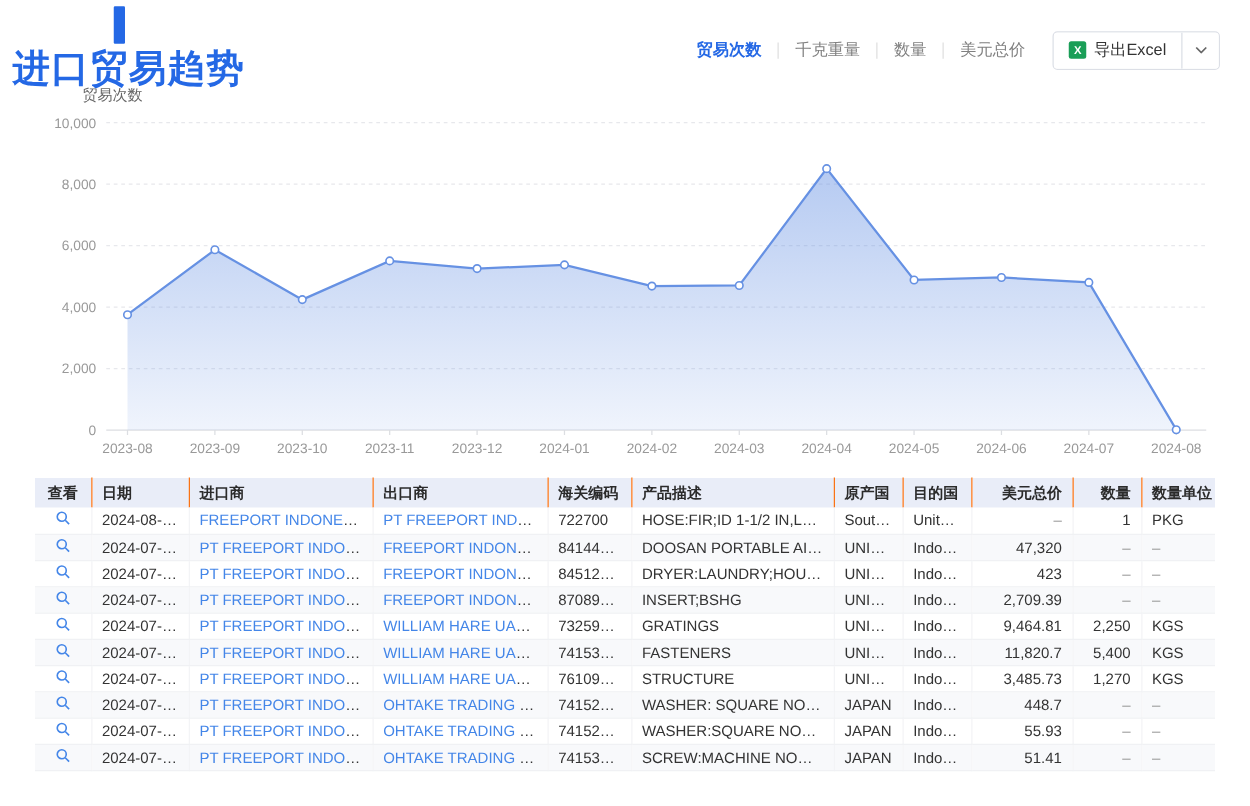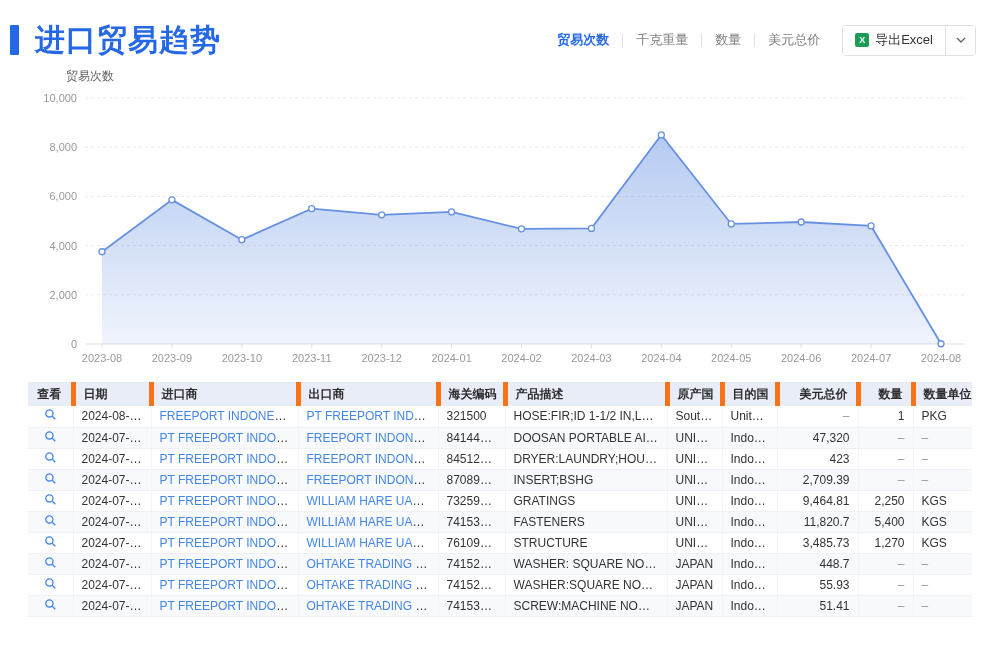--- a/index.html
+++ b/index.html
@@ -2,21 +2,21 @@
 <html><head>
 <meta charset="utf-8">
 <style>
   * { margin:0; padding:0; box-sizing:border-box; }
   html,body { width:1000px; height:645px; background:#fff; overflow:hidden;
     font-family:"Liberation Sans","DejaVu Sans",sans-serif; color:#333; }
 
   
   .topbar { display:flex; justify-content:space-between; align-items:center;
     padding:16px 24px 0 10px; height:64px; }
-  .title-block { display:flex; align-items:center; }
+  .title-block { display:flex; align-items:center;flex-direction:column; }
   .title-bar { width:9px; height:30px; background:#2468e5; border-radius:1px;
     margin-right:16px; }
   .page-title { font-size:30px; font-weight:800; color:#2468e5; letter-spacing:1px; }
   .top-right { display:flex; align-items:center; }
   .metric-tabs { display:flex; align-items:center; font-size:13px; color:#808080; }
   .metric-tab { cursor:pointer; white-space:nowrap; }
   .metric-tab.active { color:#2468e5; font-weight:bold; }
   .tab-divider { width:1px; height:13px; background:#e0e0e0; margin:0 13px; }
   .export-split { display:flex; align-items:stretch; margin-left:22px; height:31px;
     border:1px solid #dcdfe6; border-radius:4px; overflow:hidden; background:#fff; }
@@ -31,21 +31,21 @@
   
   .chart-wrap { position:relative; margin:4px 30px 0 30px; height:305px; }
   .chart-series-label { position:absolute; left:36px; top:0; font-size:12px; color:#666; }
   #trend-chart { position:absolute; left:0; top:0; }
   .axis-text { font-size:11px; fill:#999; }
 
   
   .table-wrap { margin:9px 0 0 28px; }
   table { border-collapse:collapse; table-layout:fixed; width:944px; font-size:12px; }
   thead th { background:#e9edf8; font-weight:bold; color:#2b2b2b; height:24px;
-    padding:0 8px; border-right:5px solid #f97316; white-space:nowrap; overflow:hidden; }
+    padding:0 8px; border-right:1px solid #f97316; white-space:nowrap; overflow:hidden; }
   thead th:last-child { border-right:none; }
   tbody td { height:21px; padding:0 8px; border-bottom:1px solid #f0f1f4;
     border-right:1px solid #f3f4f6; white-space:nowrap; overflow:hidden;
     text-overflow:ellipsis; }
   tbody td:last-child { border-right:none; }
   tbody tr:nth-child(even) { background:#f8f9fb; }
   .al { text-align:left; } .ar { text-align:right; } .ac { text-align:center; }
   .cell-link { color:#4486e8; cursor:pointer; }
   .view-btn { background:none; border:none; cursor:pointer; padding:0; line-height:0; }
   .muted { color:#999; }
@@ -185,21 +185,21 @@
       </thead>
     <tbody id="tbl-body">
         <tr>
           <td class="ac"><button class="view-btn"><svg width="13" height="13" viewBox="0 0 13 13">
                 <circle cx="5.4" cy="5.4" r="3.6" fill="none" stroke="#4486e8" stroke-width="1.3"></circle>
                 <line x1="8.2" y1="8.2" x2="11.3" y2="11.3" stroke="#4486e8" stroke-width="1.3"></line>
               </svg></button></td>
           <td class="al">2024-08-14</td>
           <td class="al"><span class="cell-link">FREEPORT INDONESIA...</span></td>
           <td class="al"><span class="cell-link">PT FREEPORT INDONE...</span></td>
-          <td class="al">321500</td>
+          <td class="al">722700</td>
           <td class="al">HOSE:FIR;ID 1-1/2 IN,LG 100 FT,...</td>
           <td class="al">South Ko...</td>
           <td class="al">United St...</td>
           <td class="ar muted">–</td>
           <td class="ar">1</td>
           <td class="al">PKG</td>
         </tr>
         <tr>
           <td class="ac"><button class="view-btn"><svg width="13" height="13" viewBox="0 0 13 13">
                 <circle cx="5.4" cy="5.4" r="3.6" fill="none" stroke="#4486e8" stroke-width="1.3"></circle>

